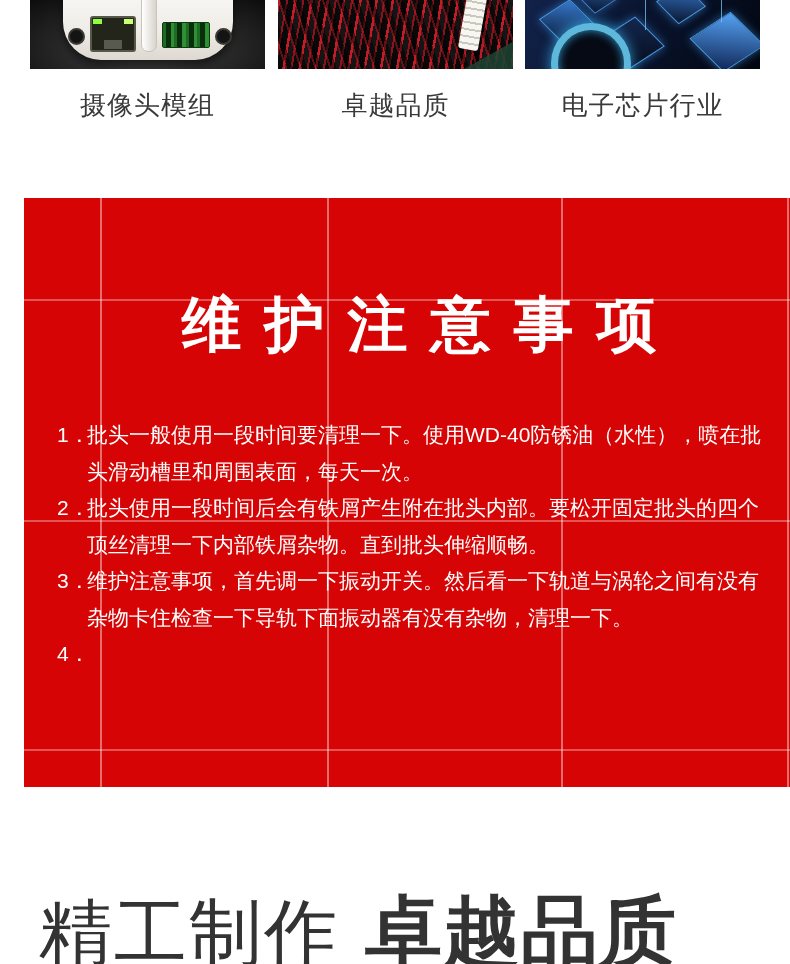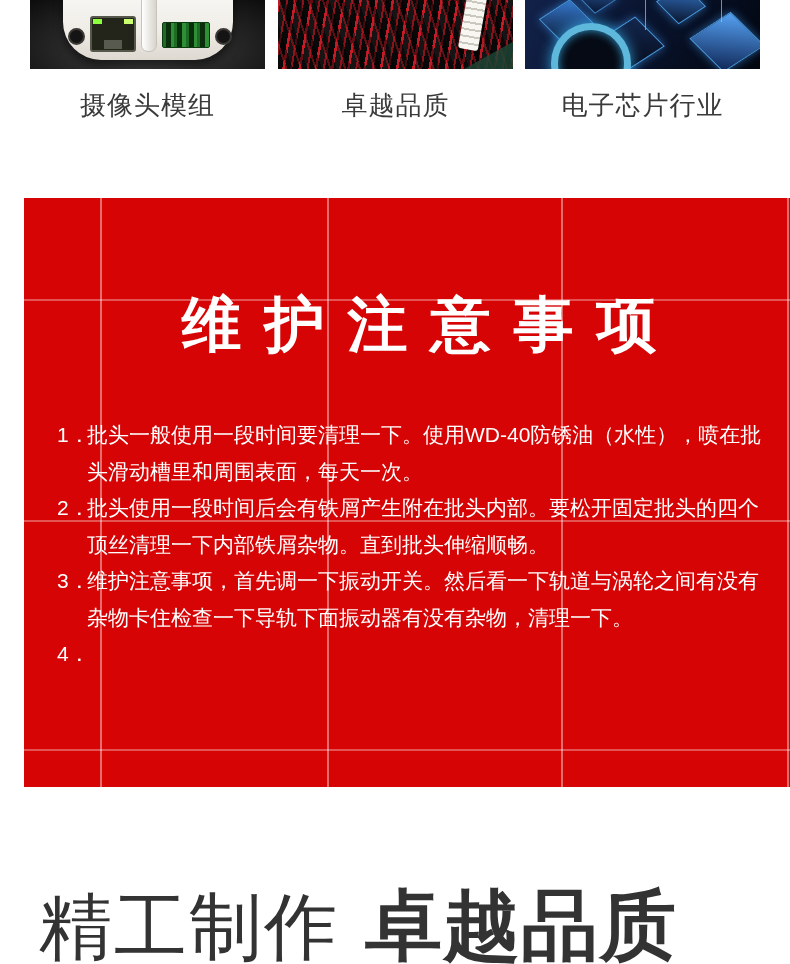--- a/index.html
+++ b/index.html
@@ -115,21 +115,21 @@
   .notice-list{
     position:absolute;top:219px;left:33px;width:717px;
     list-style:none;margin:0;padding:0;
     color:#ffffff;font-size:21px;line-height:36.5px;
   }
   .notice-item{position:relative;padding-left:30px;}
   .notice-item .num{position:absolute;left:0;top:0;width:30px;}
   
   .footer{
     position:absolute;top:884px;left:0;width:716px;height:80px;
-    text-align:center;white-space:nowrap;color:#333333;line-height:95px;font-family:Liberation Mono, monospace;
+    text-align:center;white-space:nowrap;color:#333333;line-height:95px;
   }
   .footer .light{font-size:73px;font-weight:400;letter-spacing:2px;}
   .footer .bold{font-size:77px;font-weight:800;letter-spacing:1px;margin-left:26px;}
 </style>
 </head>
 <body>
 
 <div class="gallery">
 
   <div class="figure" style="left:30px;width:235px;">

